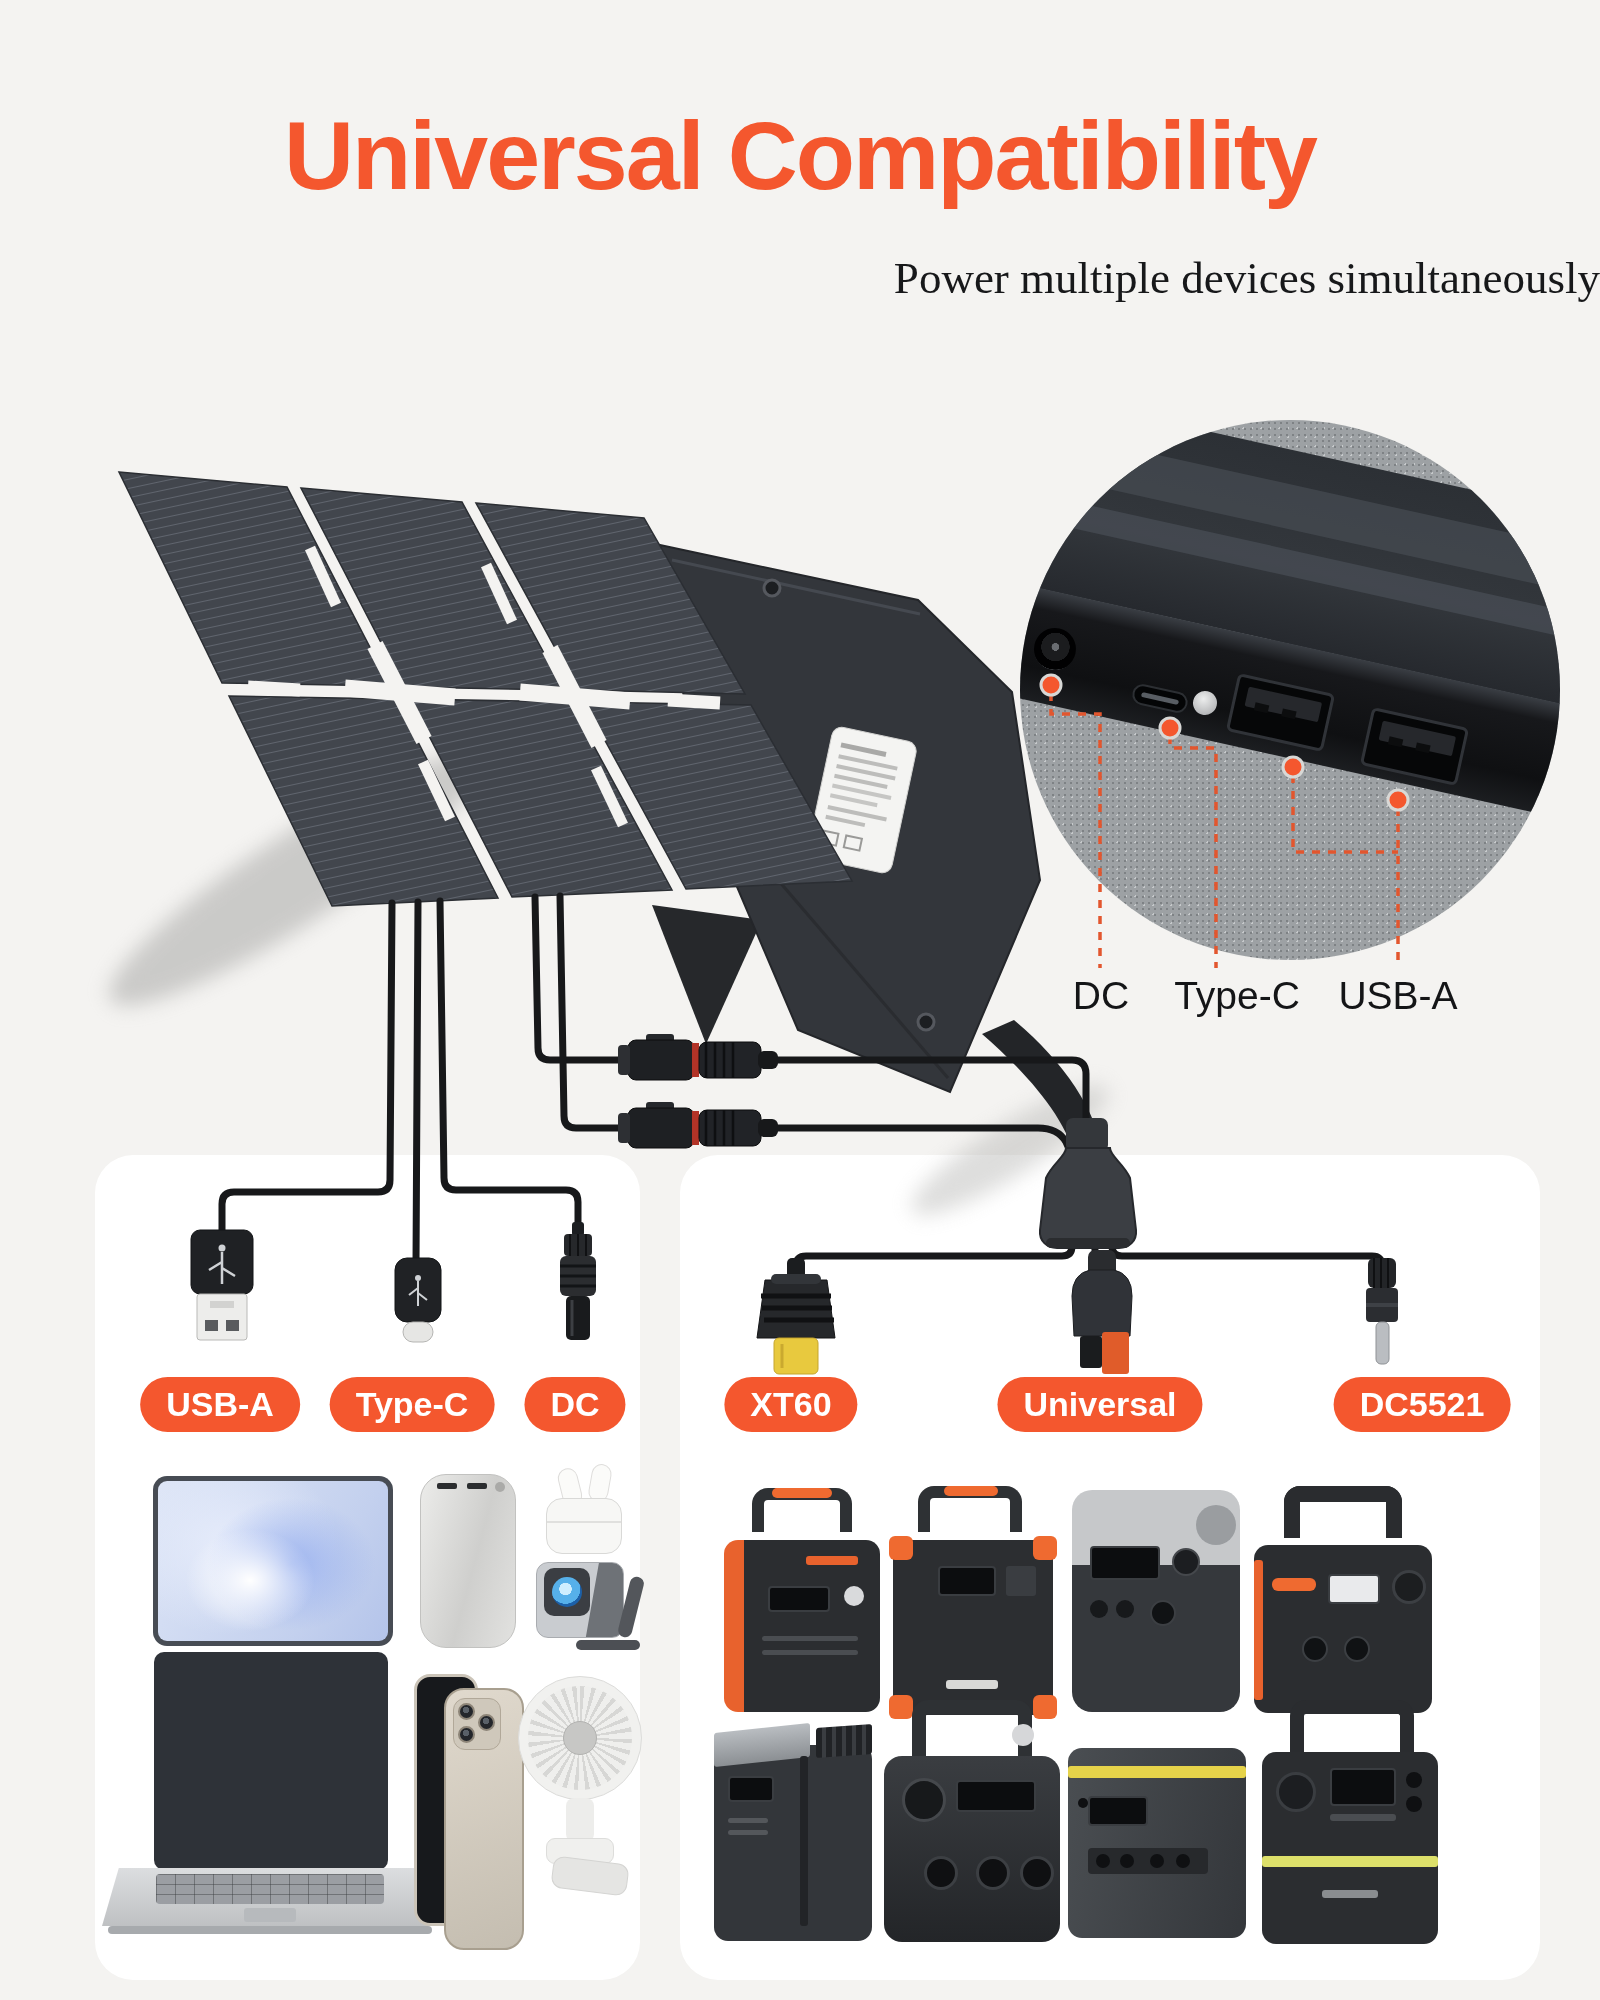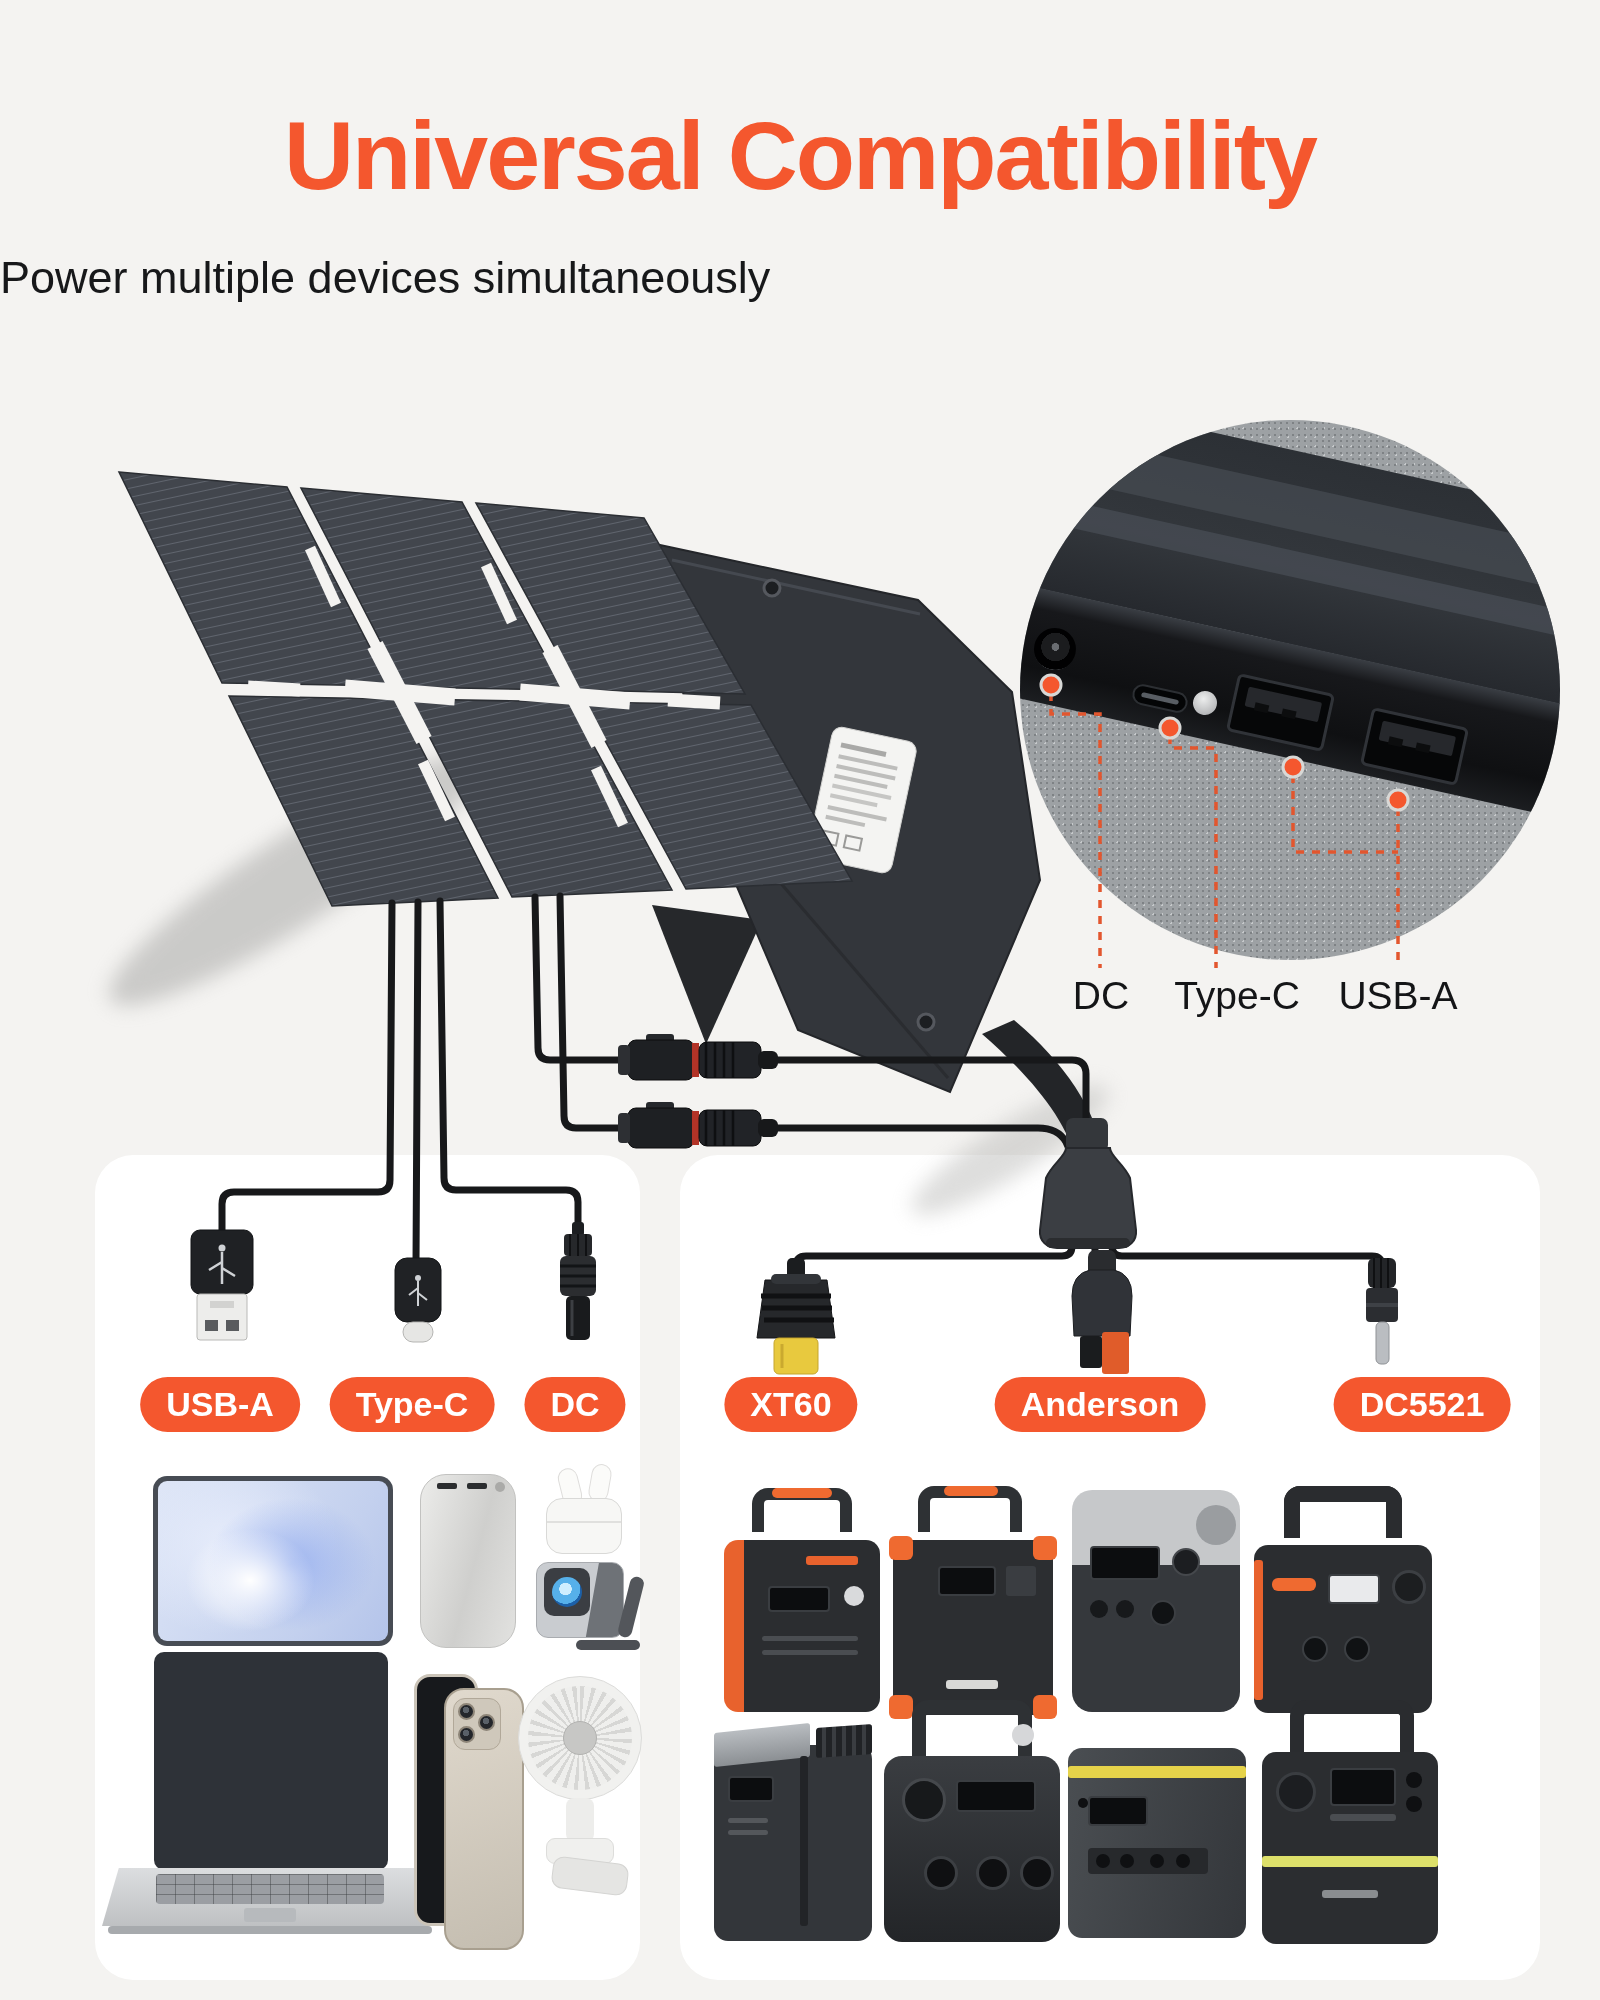--- a/index.html
+++ b/index.html
@@ -8,22 +8,22 @@
     position:relative;width:1600px;height:2000px;margin:0 auto;
     background:#f4f3f1;overflow:hidden;
     font-family:"Liberation Sans", sans-serif;
   }
   
   .title{
     position:absolute;left:0;top:98px;width:100%;text-align:center;
     font-size:97px;font-weight:700;letter-spacing:-2px;color:#f4572e;line-height:1.2;
   }
   .subtitle{
-    position:absolute;left:0;top:252px;width:100%;text-align:left;
-    font-size:45px;font-weight:400;color:#17181a;
+    position:absolute;left:0;top:252px;width:100%;text-align:right;
+    font-size:45px;font-weight:400;color:#17181a;font-family:Liberation Serif, serif;
   }
   
   .inset{
     position:absolute;left:1020px;top:420px;width:540px;height:540px;border-radius:50%;
     overflow:hidden;z-index:1;
     background-color:#9da1a4;
     background-image:radial-gradient(#7e8285 1.2px, rgba(0,0,0,0) 1.2px),
                      radial-gradient(#c6c9cb 1px, rgba(0,0,0,0) 1px);
     background-size:6px 6px,9px 9px;background-position:0 0,3px 4px;
   }
@@ -170,21 +170,21 @@
   <div class="box right"></div>
 
   <span class="callout" style="left:1101px">DC</span>
   <span class="callout" style="left:1237px">Type-C</span>
   <span class="callout" style="left:1398px">USB-A</span>
 
   <span class="badge" style="left:220px">USB-A</span>
   <span class="badge" style="left:412px">Type-C</span>
   <span class="badge" style="left:575px">DC</span>
   <span class="badge" style="left:791px">XT60</span>
-  <span class="badge" style="left:1100px">Anderson</span>
+  <span class="badge" style="left:1100px">Universal</span>
   <span class="badge" style="left:1422px">DC5521</span>
 
   <svg class="overlay" viewBox="0 0 1600 2000">
     <defs>
       <pattern id="pcell" width="9" height="9" patternUnits="userSpaceOnUse" patternTransform="rotate(78)">
         <rect width="9" height="9" fill="#42464d"></rect>
         <line x1="0" y1="0" x2="0" y2="9" stroke="#7d848e" stroke-width="1"></line>
       </pattern>
       <filter id="blur9" x="-50%" y="-50%" width="200%" height="200%">
           <feGaussianBlur stdDeviation="10"></feGaussianBlur>

